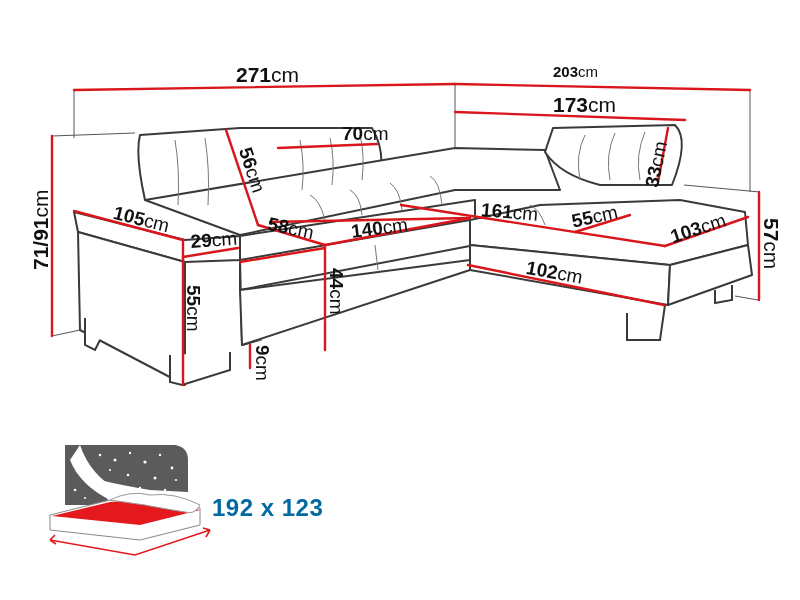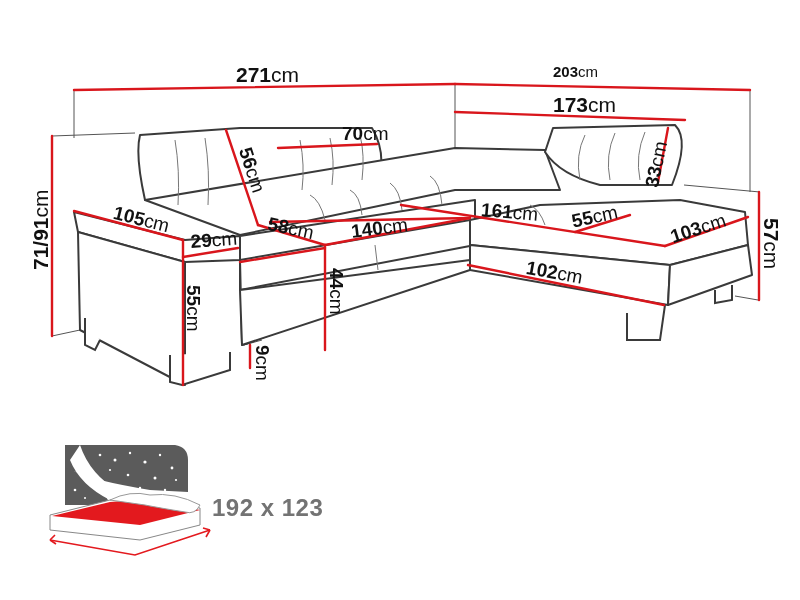--- a/index.html
+++ b/index.html
@@ -1,21 +1,21 @@
 <!DOCTYPE html>
 <html><head>
 <meta charset="utf-8">
 <style>
   html,body{margin:0;padding:0;background:#ffffff;}
   body{width:800px;height:600px;position:relative;overflow:hidden;font-family:"Liberation Sans","DejaVu Sans",sans-serif;}
   #stage{position:absolute;left:0;top:0;width:652px;height:600px;}
   .lbl{position:absolute;font-size:19px;color:#111;white-space:nowrap;line-height:1;transform-origin:0 0;}
   .lbl b{font-weight:700;}
   .lbl .u{font-weight:400;}
-  .bedtxt{position:absolute;left:212px;top:494px;font-size:24px;font-weight:700;color:#737373;letter-spacing:0.5px;}
+  .bedtxt{position:absolute;left:212px;top:494px;font-size:24px;font-weight:700;color:#0369a1;letter-spacing:0.5px;}
 </style>
 </head>
 <body>
 
 <div id="stage">
   <svg width="800" height="600" viewBox="0 0 800 600" xmlns="http://www.w3.org/2000/svg">
 
     <g stroke="#555" stroke-width="1" fill="none">
       <line x1="74" y1="90" x2="74" y2="138"></line>
       <line x1="52" y1="136" x2="135" y2="133"></line>

